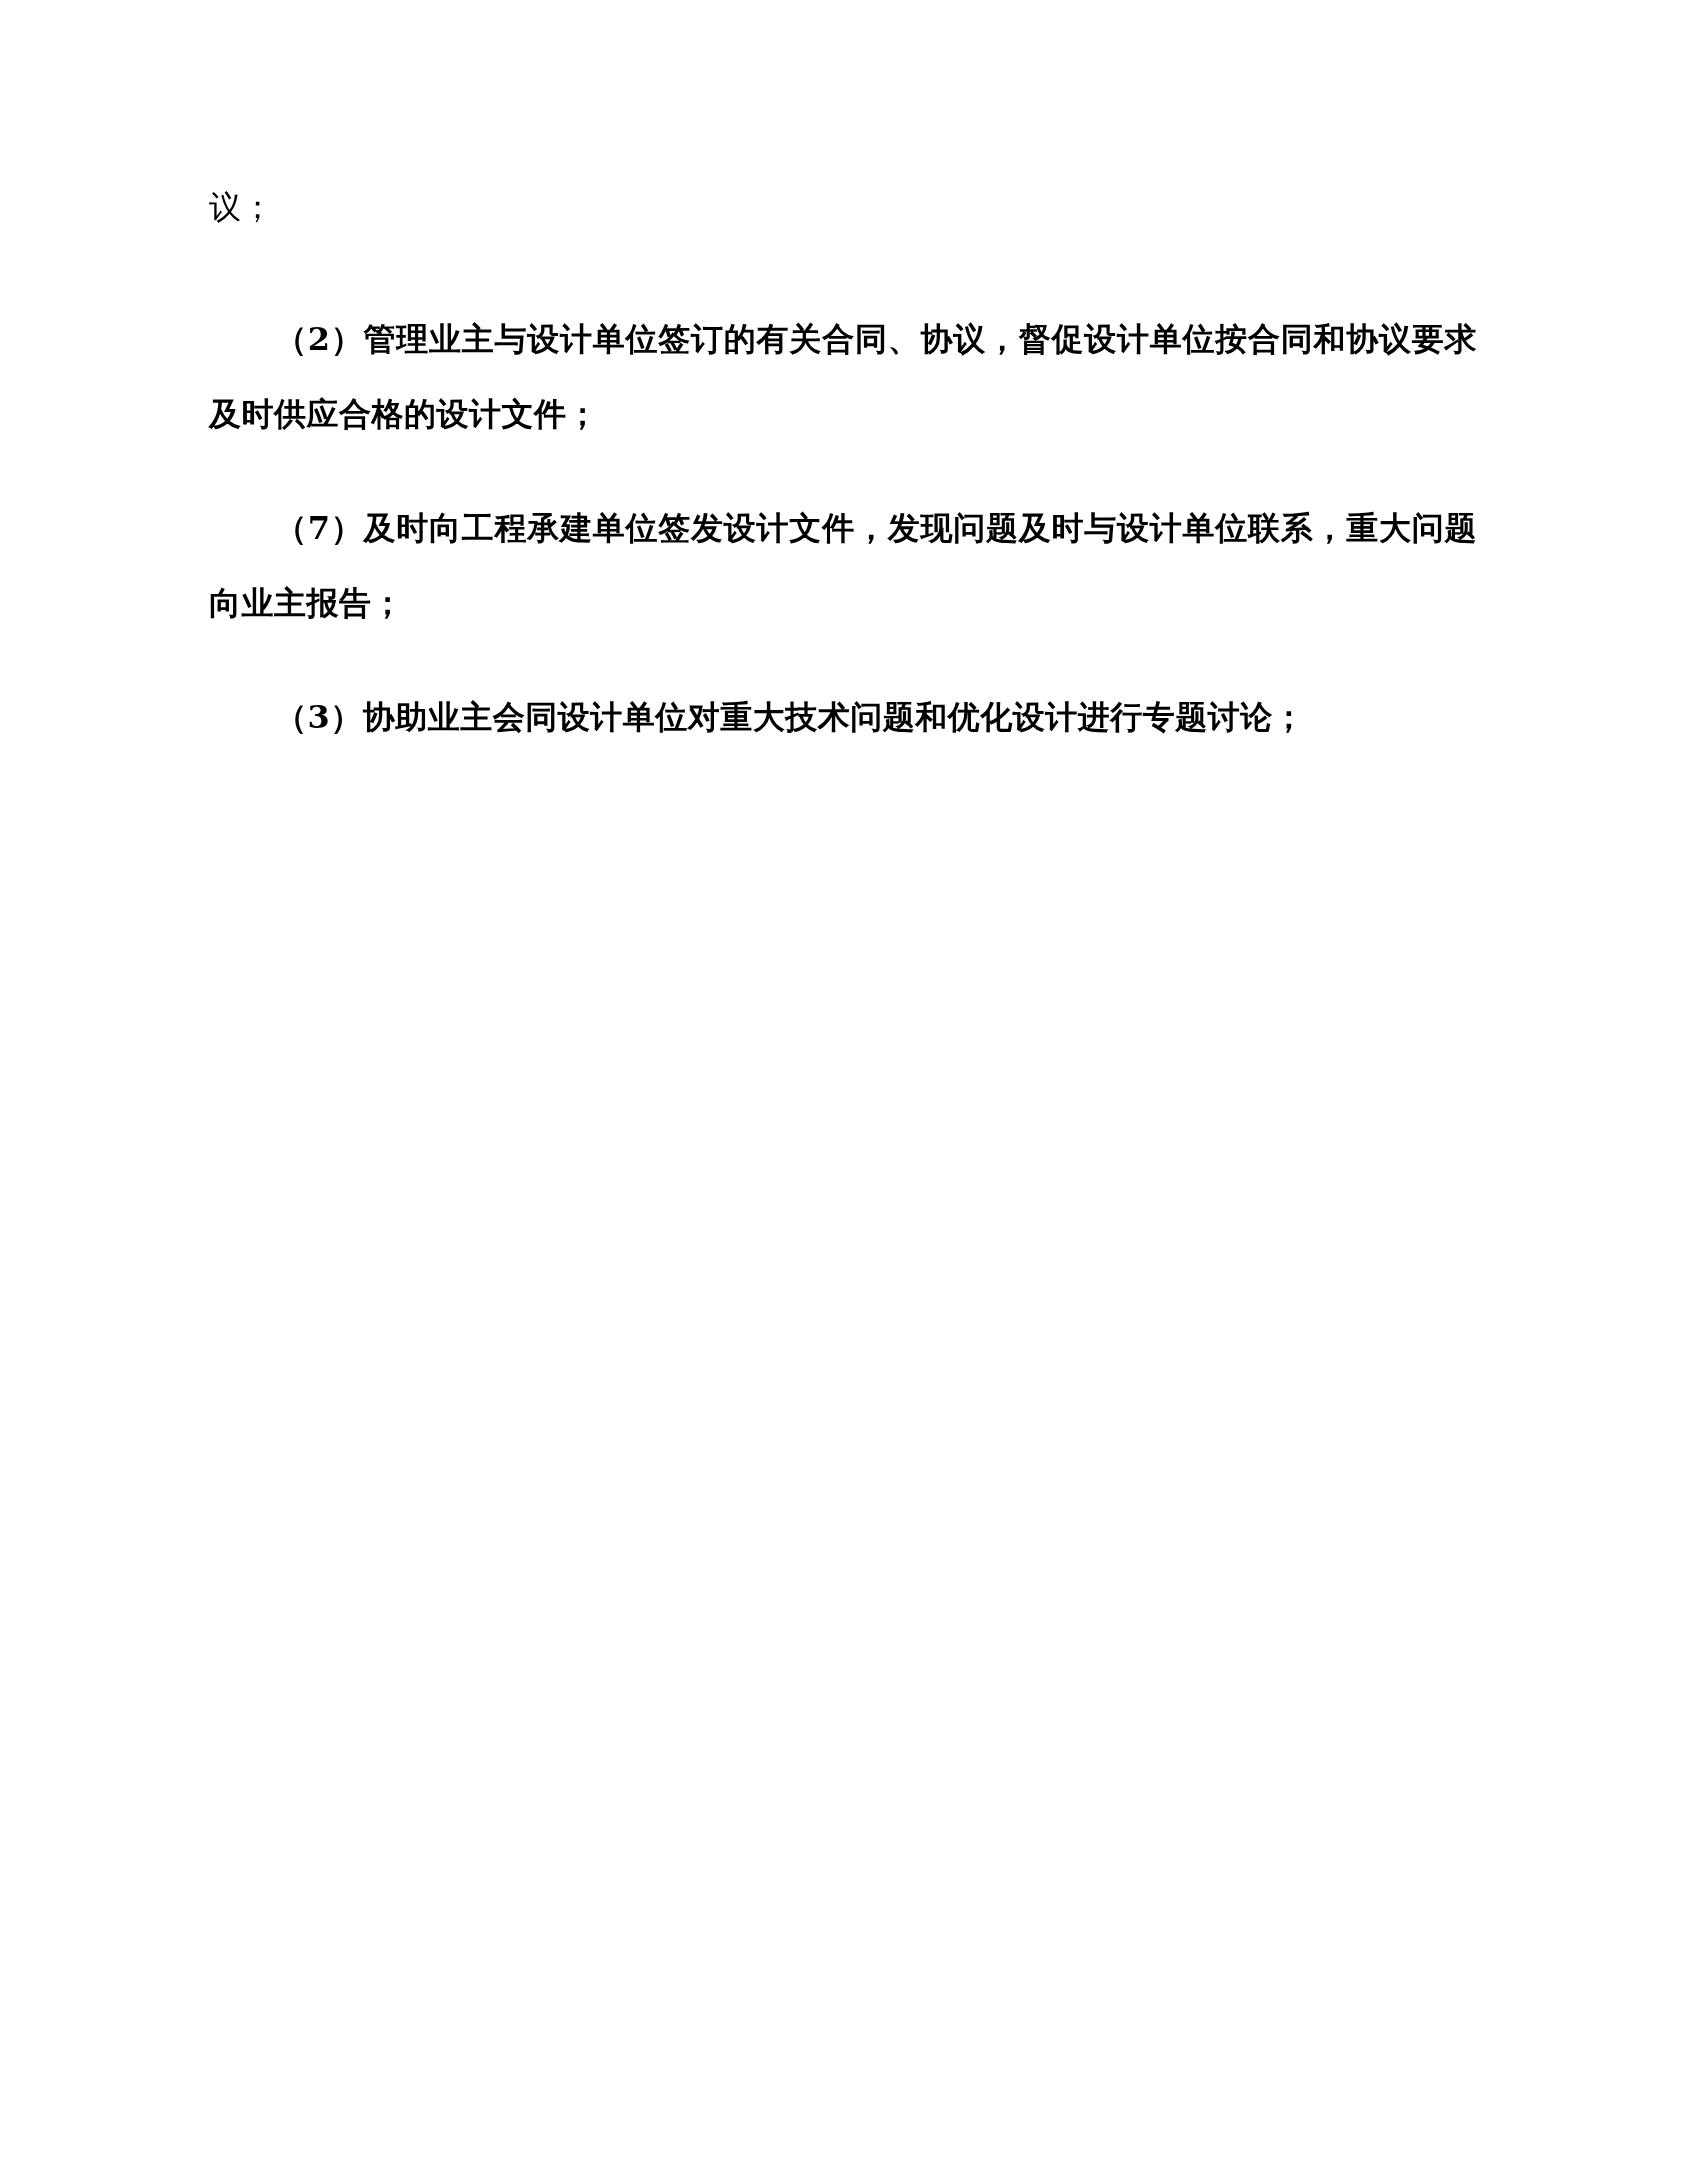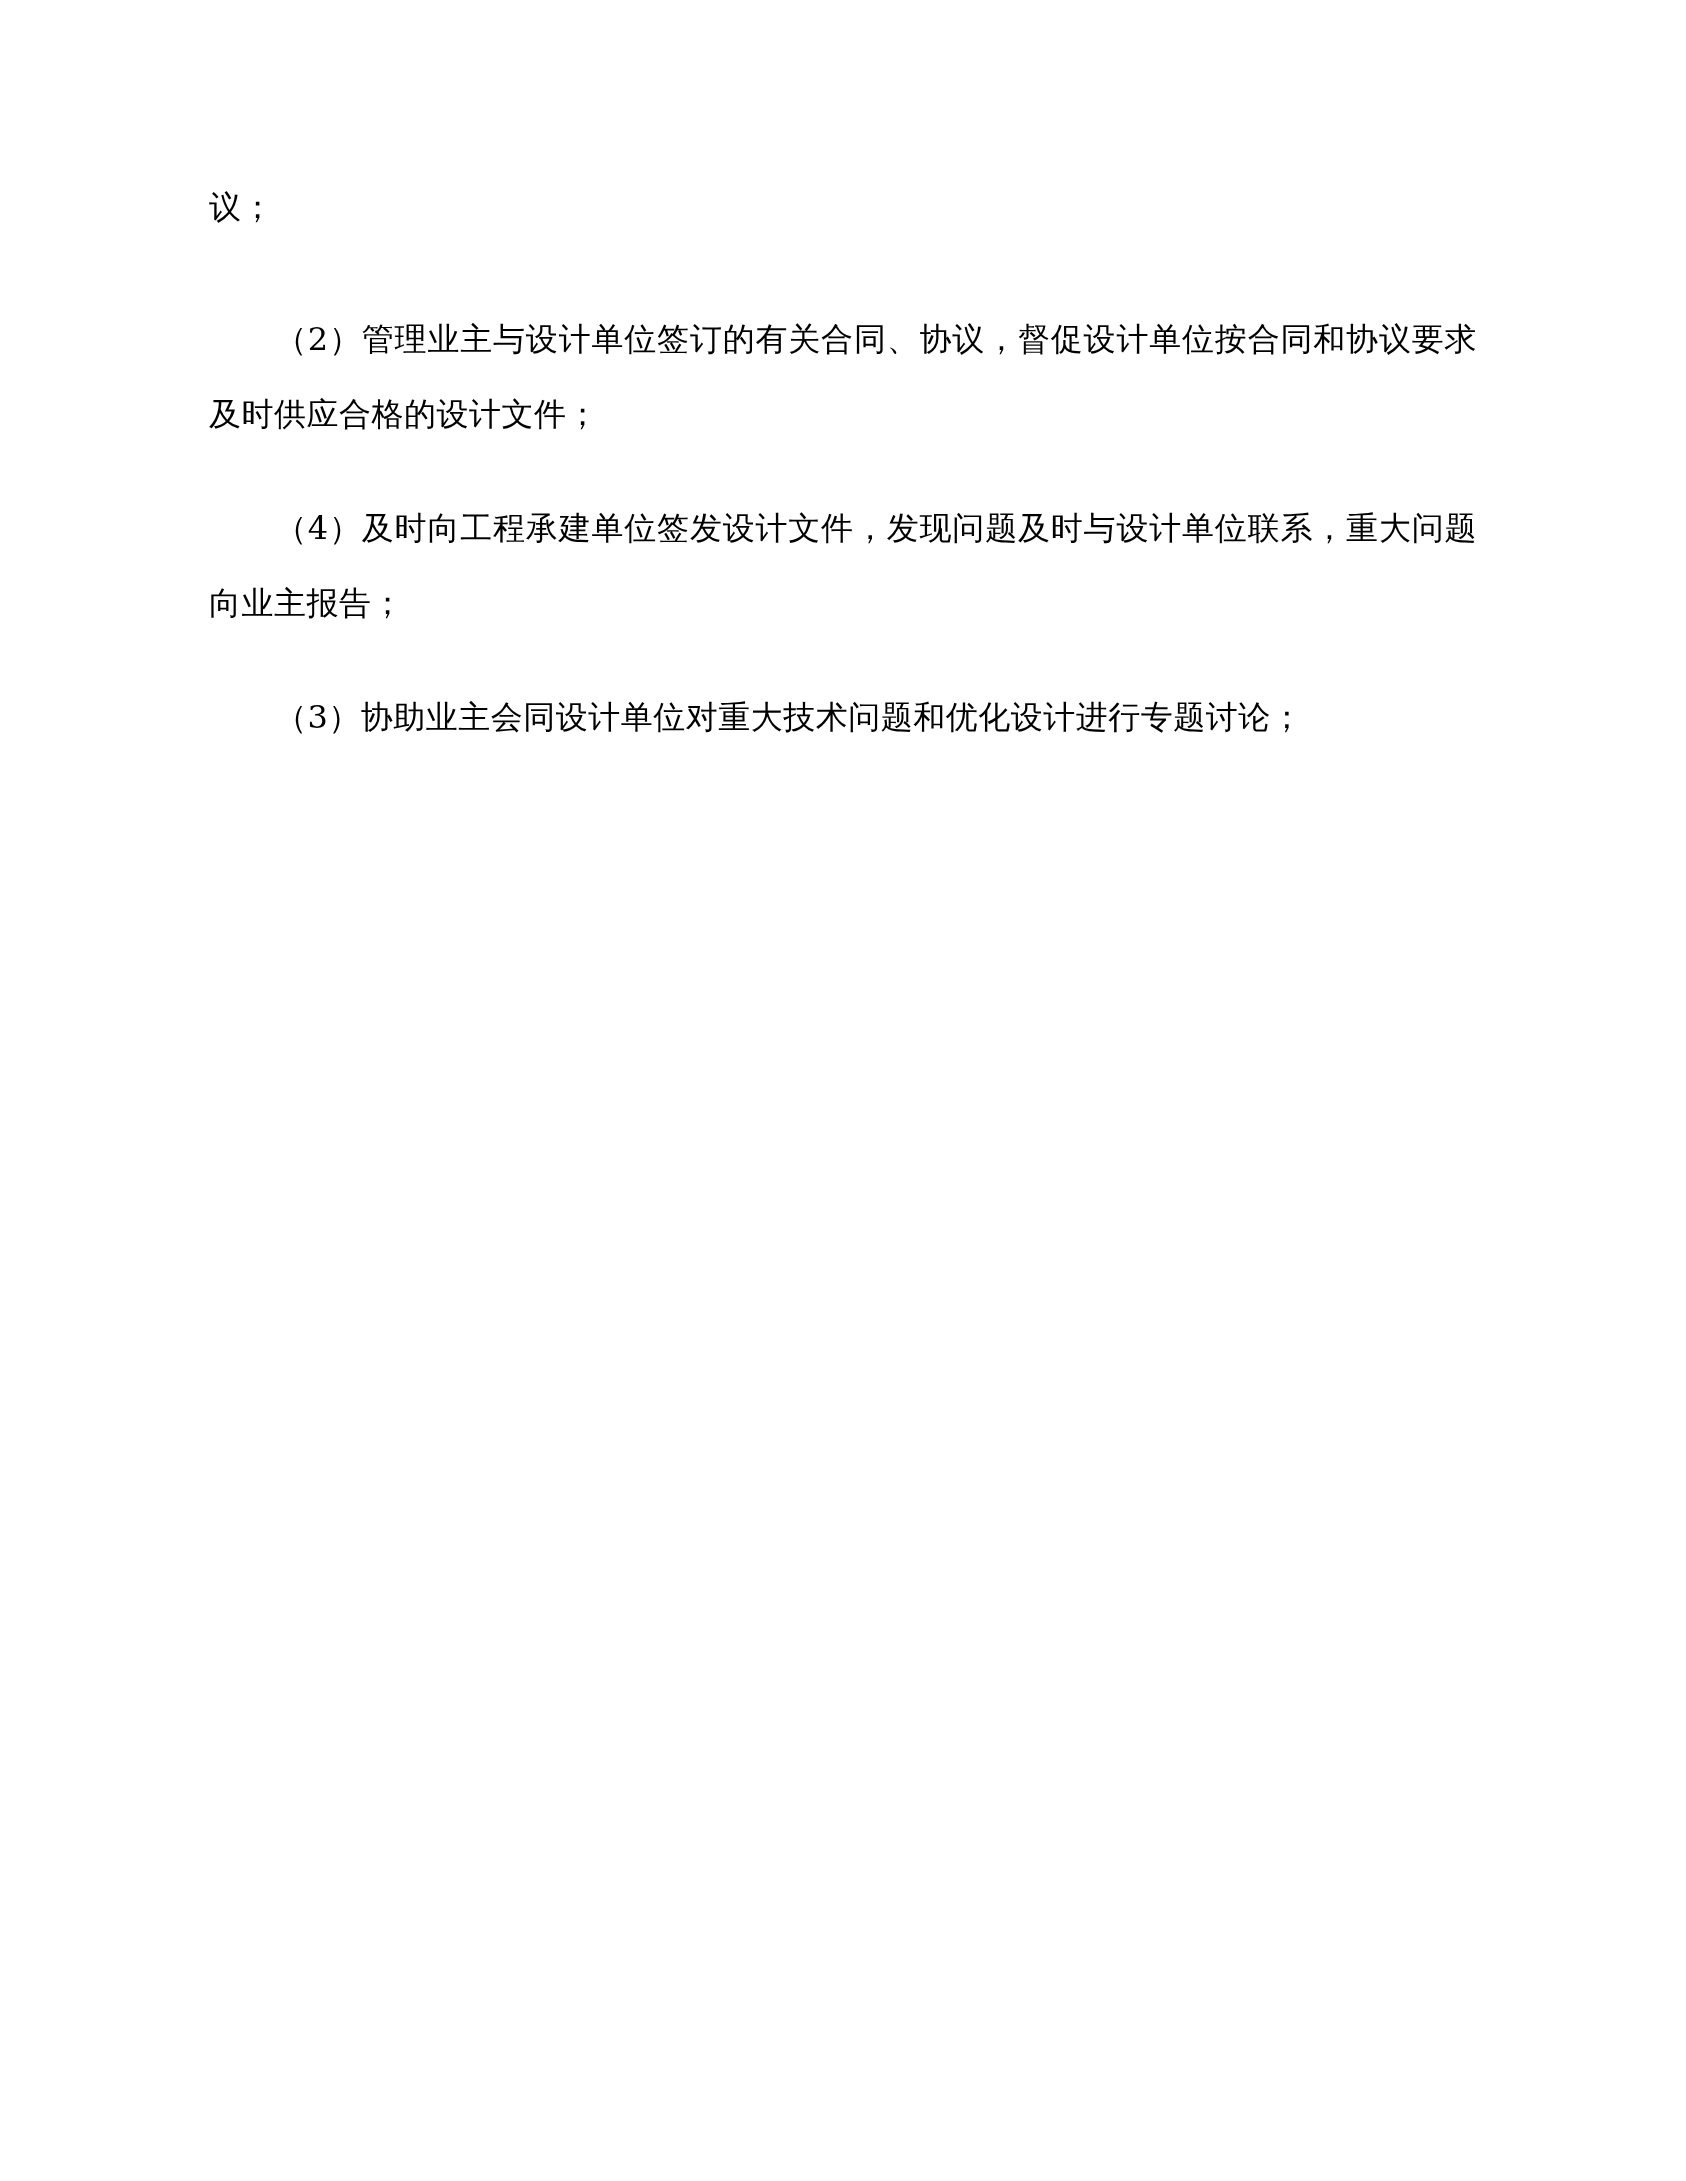--- a/index.html
+++ b/index.html
@@ -29,38 +29,39 @@
     font-size: 32px;
     line-height: 75px;
     text-align: justify;
     text-justify: inter-ideograph;
     letter-spacing: 0.5px;
     margin: 0 0 39px 0;
     word-break: break-all;
   }
   .para.indent {
     text-indent: 66px;
+    font-weight: bold;
   }
   .para.first {
     margin-bottom: 57px;
   }
 </style>
 </head>
 <body>
 
 <div class="page">
   <div class="doc-body">
 
     <p class="para first">议；</p>
 
     <p class="para indent">（2）管理业主与设计单位签订的有关合同、协议，督促设计单位按合同和协议要求及时供应合格的设计文件；</p>
 
 
 
-    <p class="para indent">（4）及时向工程承建单位签发设计文件，发现问题及时与设计单位联系，重大问题向业主报告；</p>
+    <p class="para indent">（7）及时向工程承建单位签发设计文件，发现问题及时与设计单位联系，重大问题向业主报告；</p>
 
 
     <p class="para indent">（3）协助业主会同设计单位对重大技术问题和优化设计进行专题讨论；</p>
 
 
   </div>
 </div>
 
 
 </body></html>

